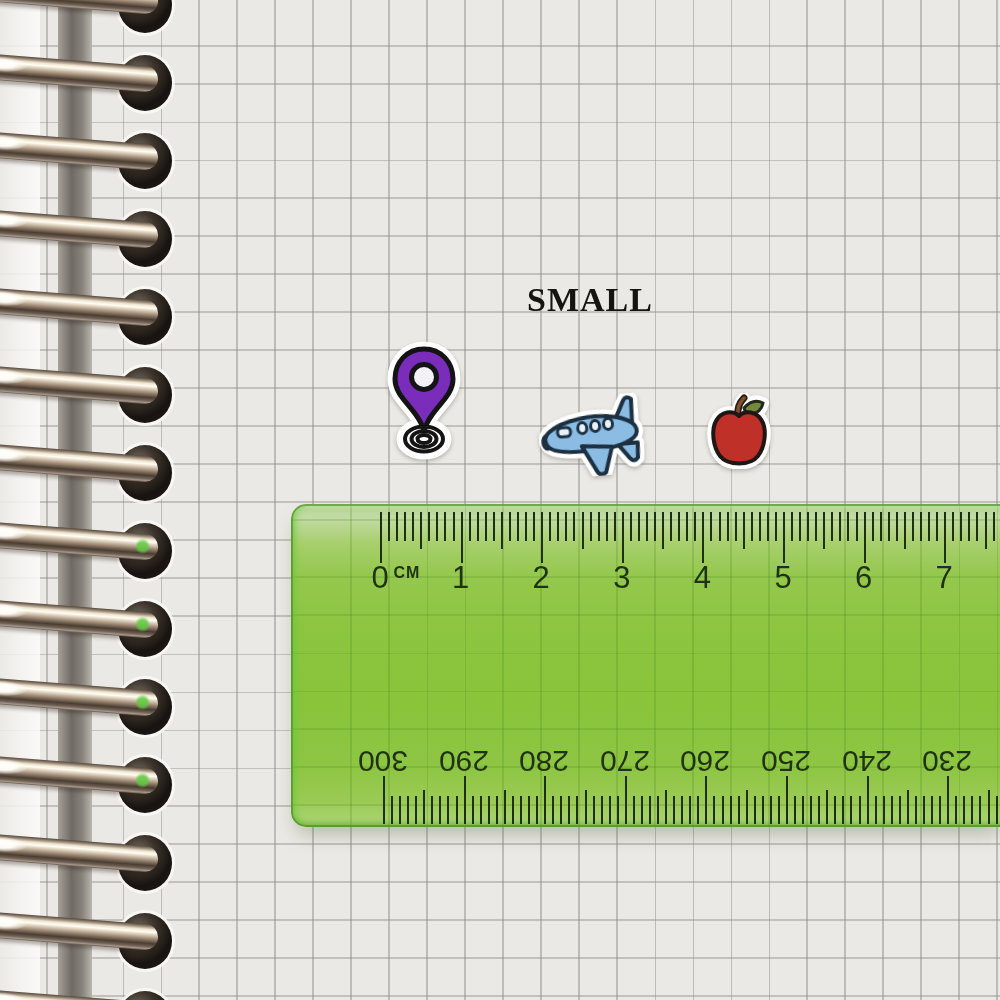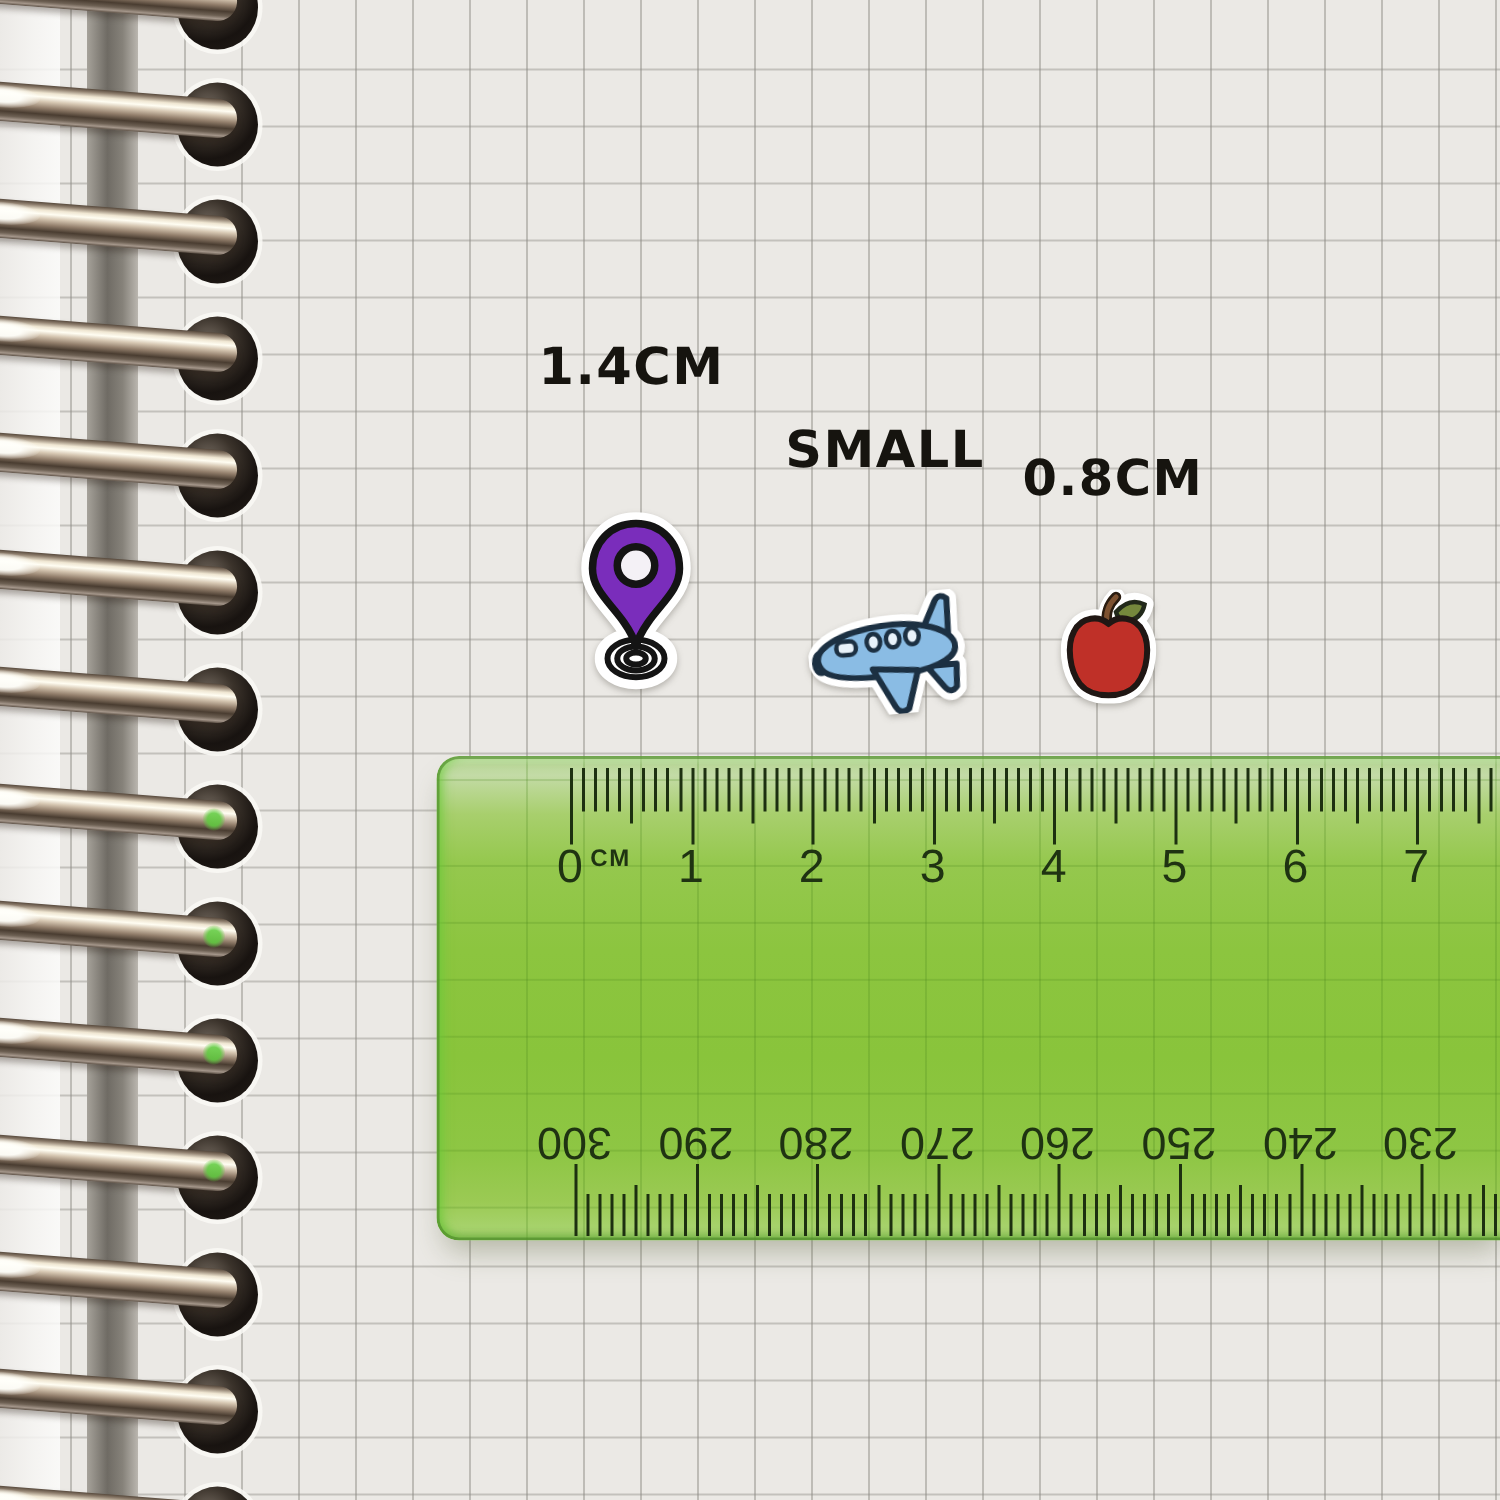--- a/index.html
+++ b/index.html
@@ -29,21 +29,21 @@
     background:linear-gradient(180deg,#57493c 0%,#8f7f6e 8%,#efe6d2 20%,#fffdf2 30%,#d6c7b2 42%,#937f6c 58%,#4a3d31 74%,#6e6154 86%,#a4968a 94%,#5f5348 100%);
     box-shadow:0 3px 4px rgba(40,30,20,.35);}
   .ring::before{content:"";position:absolute;left:5%;top:8%;width:26%;height:58%;border-radius:50%;
     background:radial-gradient(ellipse at center, rgba(255,255,250,.95) 0 35%, rgba(255,255,250,0) 75%);}
   .ring.tint::after{content:"";position:absolute;right:8px;top:5px;width:15px;height:15px;border-radius:50%;
     background:radial-gradient(circle, rgba(94,204,62,.85) 0 40%, rgba(94,204,62,0) 75%);}
   
   .size-label{position:absolute;width:220px;text-align:center;color:#16140f;
     font-weight:700;letter-spacing:1px;line-height:42px;font-size:34px;}
   .label-large{left:311px;top:224px;}
-  .label-small{left:480px;top:279px;}
+  .label-small{left:480px;top:279px;font-family:Liberation Serif, serif;}
   .label-mini{left:632px;top:298px;font-size:33px;}
   
   .sticker{position:absolute;filter:drop-shadow(0 2px 2px rgba(60,55,45,.3));}
   .sticker-pin{left:385px;top:341px;}
   .sticker-plane{left:539px;top:396px;transform:rotate(-5deg);}
   .sticker-apple{left:707px;top:393px;}
   .pin-body{fill:var(--pin-color);}
   .plane-body{fill:var(--plane-color);}
   .apple-body{fill:var(--apple-color);}
   
@@ -110,27 +110,25 @@
       <div class="ring tint" style="left: -34px; top: 769px;"></div>
       <div class="hole" style="left: 118px; top: 835px;"></div>
       <div class="ring" style="left: -34px; top: 847px;"></div>
       <div class="hole" style="left: 118px; top: 913px;"></div>
       <div class="ring" style="left: -34px; top: 925px;"></div>
       <div class="hole" style="left: 118px; top: 991px;"></div>
       <div class="ring" style="left: -34px; top: 1003px;"></div>
     </div>
 
   <div class="size-label label-large">
-    <div>1.4CM</div>
   </div>
   <div class="size-label label-small">
     <div>SMALL</div>
   </div>
   <div class="size-label label-mini">
-    <div>0.8CM</div>
   </div>
 
   <svg class="sticker sticker-pin" width="78" height="124" viewBox="0 0 78 124">
     <g stroke="#ffffff" stroke-width="15" fill="#ffffff" stroke-linejoin="round">
       <path d="M39,8 C22,8 10,21 10,38 C10,52 21,60 31,74 C34.5,79 37.5,84 39,90 C40.5,84 43.5,79 47,74 C57,60 68,52 68,38 C68,21 56,8 39,8 Z"></path>
       <ellipse cx="39" cy="98" rx="20" ry="13"></ellipse>
     </g>
     <g fill="none" stroke="#141414" stroke-width="4">
       <ellipse cx="39" cy="98" rx="19" ry="12.5"></ellipse>
       <ellipse cx="39" cy="98" rx="12.5" ry="8"></ellipse>

